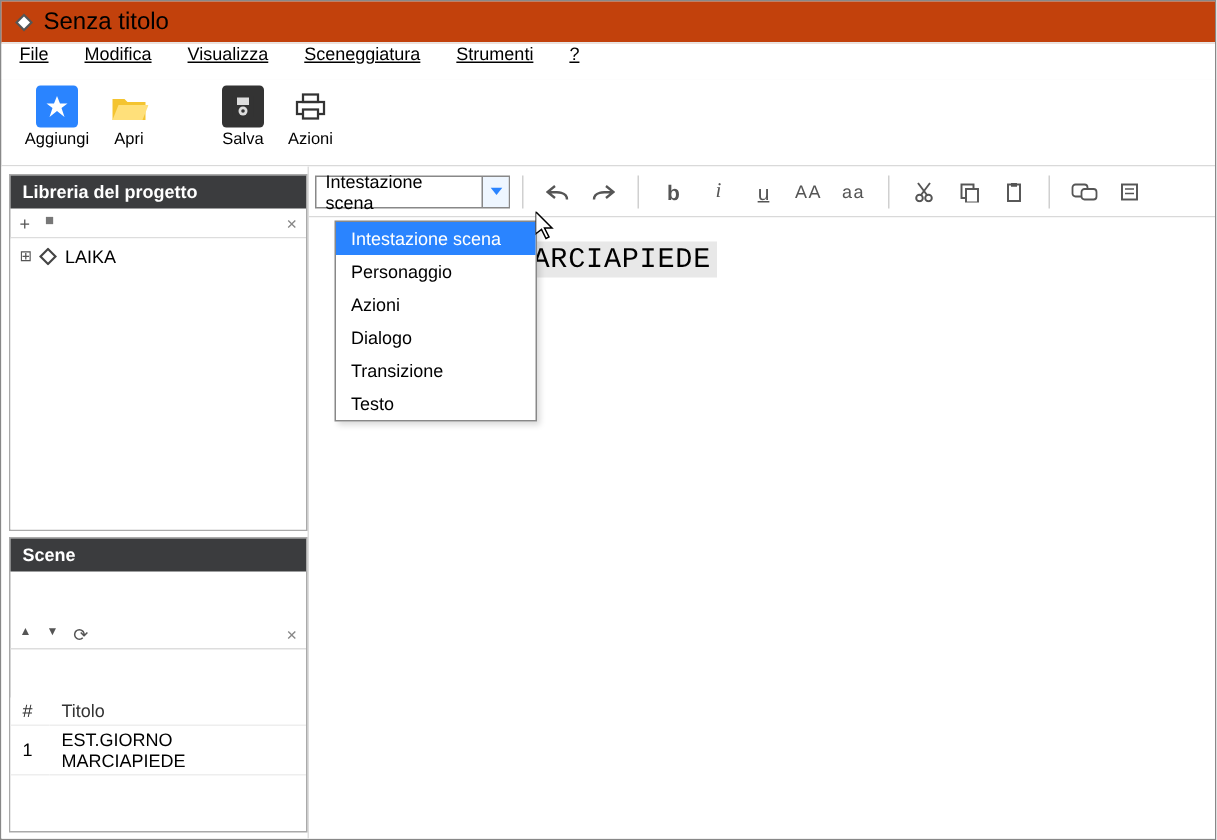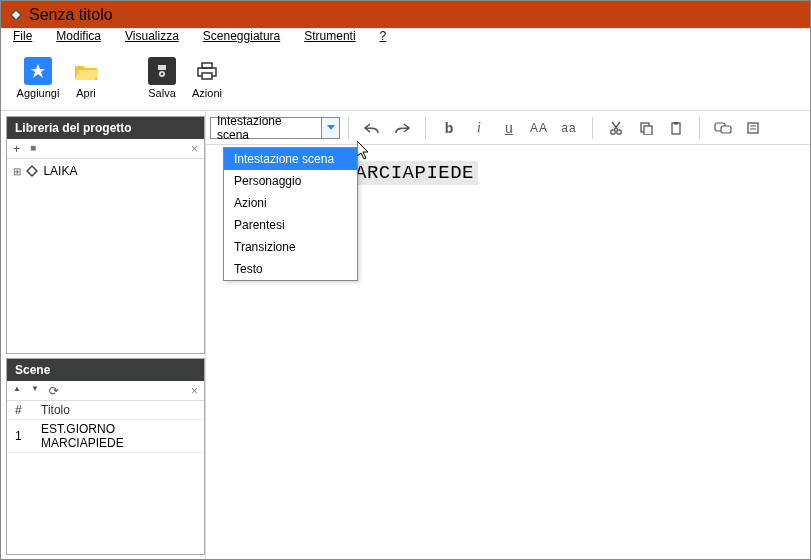--- a/index.html
+++ b/index.html
@@ -126,21 +126,21 @@
               <svg width="12" height="12">
                   <polygon points="6,0 12,6 6,12 0,6" fill="#444"></polygon>
                   <polygon points="6,2 10,6 6,10 2,6" fill="#fff"></polygon>
                 </svg>
             </span>
             <span>LAIKA</span>
           </div>
         </div>
       </div>
 
-      <div class="panel" style="flex:1;">
+      <div class="panel" style="flex:1;gap:32px;">
         <div class="panel-hd">Scene</div>
         <div class="panel-tbar">
           <div class="lft">
             <span style="font-size:8px;">▲</span>
             <span style="font-size:8px;">▼</span>
             <span>⟳</span>
           </div>
           <span class="rgt">×</span>
         </div>
         <div class="scene-body">
@@ -229,21 +229,21 @@
         <span class="scene-heading" style="margin-left:125px;">ARCIAPIEDE</span>
       </div>
     </div>
   </div>
 </div>
 
 <div class="dropdown" id="dd">
     <div class="dropdown-item sel">Intestazione scena</div>
     <div class="dropdown-item">Personaggio</div>
     <div class="dropdown-item">Azioni</div>
-    <div class="dropdown-item">Parentesi</div>
+    <div class="dropdown-item">Dialogo</div>
     <div class="dropdown-item">Transizione</div>
     <div class="dropdown-item">Testo</div>
   </div>
 
 <div class="cursor-arrow">
   <svg width="14" height="20">
       <polygon points="0,0 0,15 4,12 7,18 9,17 6,11 11,11" fill="#fff" stroke="#000" stroke-width="1"></polygon>
     </svg>
 </div>
 

